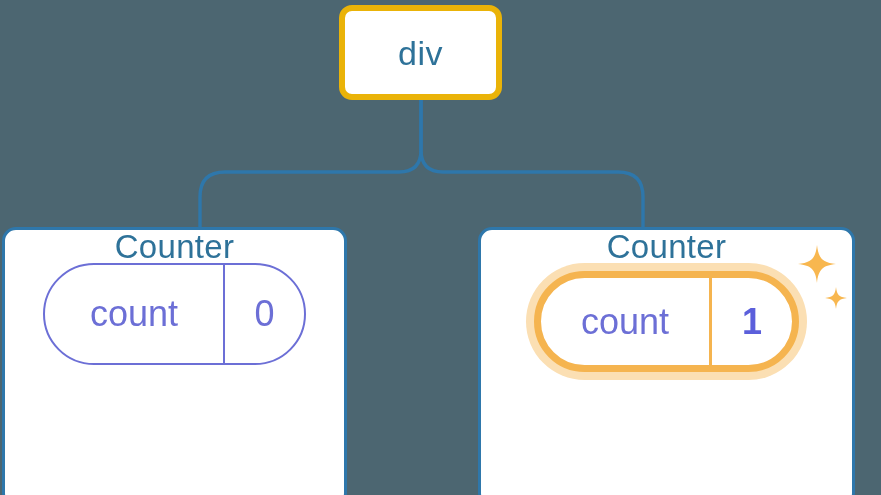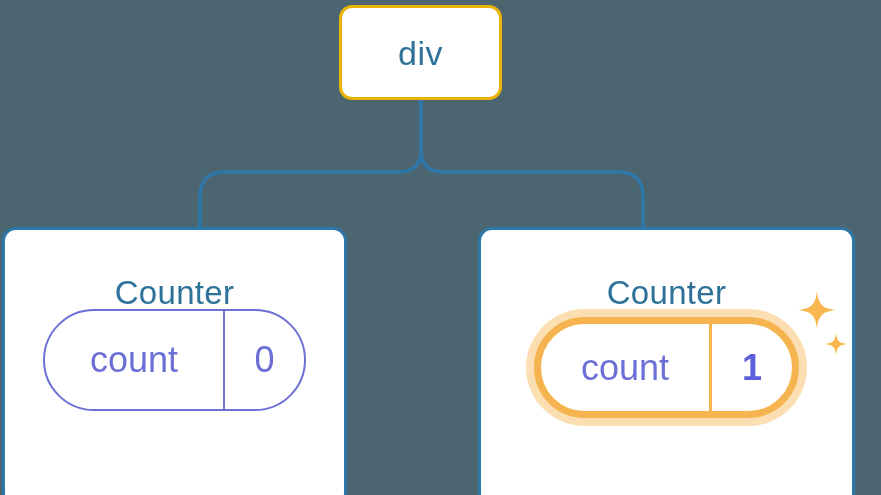--- a/index.html
+++ b/index.html
@@ -30,21 +30,21 @@
   }
 
   
   .root-node {
     position: absolute;
     left: 339px;
     top: 5px;
     width: 163px;
     height: 95px;
     background: #FFFFFF;
-    border: 3px solid #eab308;
+    border: 6px solid #eab308;
     border-radius: 13px;
     box-sizing: border-box;
     display: flex;
     align-items: center;
     justify-content: center;
   }
   .root-label {
     font-size: 34px;
     font-weight: 400;
     color: #2E7299;
@@ -62,21 +62,20 @@
     border-radius: 14px;
     box-sizing: border-box;
     display: flex;
     flex-direction: column;
     align-items: center;
   }
   .card-left  { left: 2px;   width: 345px; }
   .card-right { left: 478px; width: 377px; }
 
   .card-title {
-    margin-top: 46px;
     font-size: 33px;
     font-weight: 400;
     color: #2E7299;
     letter-spacing: 0.3px;
     line-height: 1;
   }
 
   
   .pill-wrap {
     position: relative;

